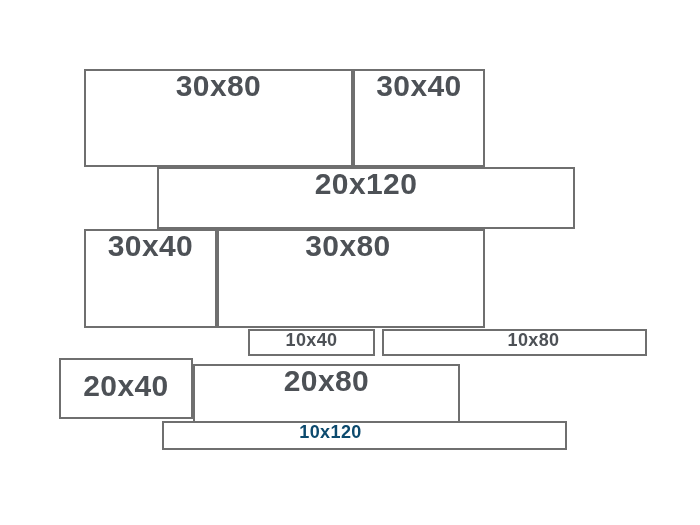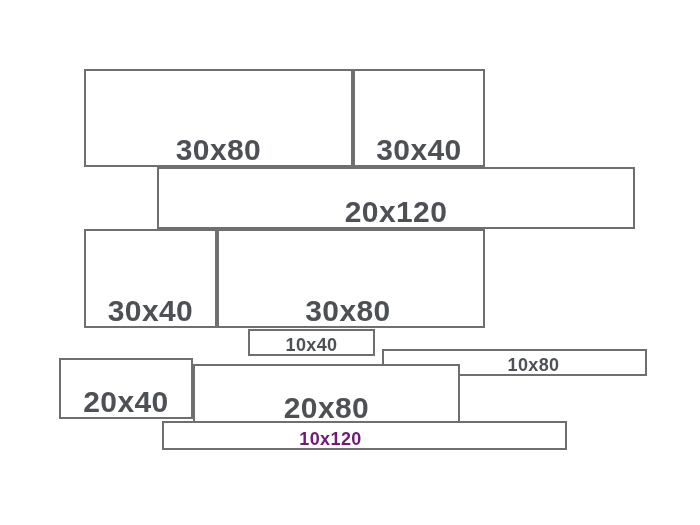--- a/index.html
+++ b/index.html
@@ -14,21 +14,21 @@
     height: 525px;
     background: #ffffff;
     overflow: hidden;
   }
   .box {
     position: absolute;
     box-sizing: border-box;
     background: #ffffff;
     border: 2px solid #6f6f6f;
     display: flex;
-    align-items: flex-end;
+    align-items: flex-start;
     justify-content: center;
     overflow: visible;
   }
   .lbl {
     position: relative;
     font-weight: bold;
     font-size: 30px;
     letter-spacing: 0.4px;
     color: #4d5156;
     line-height: 1;
@@ -41,37 +41,37 @@
 </head>
 <body>
 
 <div class="canvas" id="diagram-canvas" style="background: rgb(255, 255, 255);">
     <div class="box" style="left: 84px; top: 69px; width: 269px; height: 98px; background: rgb(255, 255, 255); border-color: rgb(111, 111, 111);">
       <span class="lbl" style="left: 0px; color: rgb(77, 81, 86);">30x80</span>
     </div>
     <div class="box" style="left: 353px; top: 69px; width: 132px; height: 98px; background: rgb(255, 255, 255); border-color: rgb(111, 111, 111);">
       <span class="lbl" style="left: 0px; color: rgb(77, 81, 86);">30x40</span>
     </div>
-    <div class="box" style="left: 157px; top: 167px; width: 478px; height: 62px; background: rgb(255, 255, 255); border-color: rgb(111, 111, 111);">
+    <div class="box" style="left: 157px; top: 167px; width: 418px; height: 62px; background: rgb(255, 255, 255); border-color: rgb(111, 111, 111);">
       <span class="lbl" style="left: 0px; color: rgb(77, 81, 86);">20x120</span>
     </div>
     <div class="box" style="left: 84px; top: 229px; width: 133px; height: 99px; background: rgb(255, 255, 255); border-color: rgb(111, 111, 111);">
       <span class="lbl" style="left: 0px; color: rgb(77, 81, 86);">30x40</span>
     </div>
     <div class="box" style="left: 217px; top: 229px; width: 268px; height: 99px; background: rgb(255, 255, 255); border-color: rgb(111, 111, 111);">
       <span class="lbl" style="left: -3px; color: rgb(77, 81, 86);">30x80</span>
     </div>
     <div class="box sm" style="left: 248px; top: 329px; width: 127px; height: 27px; background: rgb(255, 255, 255); border-color: rgb(111, 111, 111);">
       <span class="lbl" style="left: 0px; color: rgb(77, 81, 86);">10x40</span>
     </div>
-    <div class="box sm" style="left: 382px; top: 329px; width: 265px; height: 27px; background: rgb(255, 255, 255); border-color: rgb(111, 111, 111); margin-top: 20px;">
+    <div class="box sm" style="left: 382px; top: 329px; width: 265px; height: 27px; background: rgb(255, 255, 255); border-color: rgb(111, 111, 111);">
       <span class="lbl" style="left: 19px; color: rgb(77, 81, 86);">10x80</span>
     </div>
     <div class="box" style="left: 59px; top: 358px; width: 134px; height: 61px; background: rgb(255, 255, 255); border-color: rgb(111, 111, 111);">
       <span class="lbl" style="left: 0px; color: rgb(77, 81, 86); margin-top: 11px;">20x40</span>
     </div>
     <div class="box" style="left: 193px; top: 364px; width: 267px; height: 61px; background: rgb(255, 255, 255); border-color: rgb(111, 111, 111);">
       <span class="lbl" style="left: 0px; color: rgb(77, 81, 86);">20x80</span>
     </div>
     <div class="box sm" style="left: 162px; top: 421px; width: 405px; height: 29px; background: rgb(255, 255, 255); border-color: rgb(111, 111, 111);">
-      <span class="lbl" style="left: -34px; color: #701a75;">10x120</span>
+      <span class="lbl" style="left: -34px; color: #0c4a6e;">10x120</span>
     </div>
   </div>
 
 </body></html>

